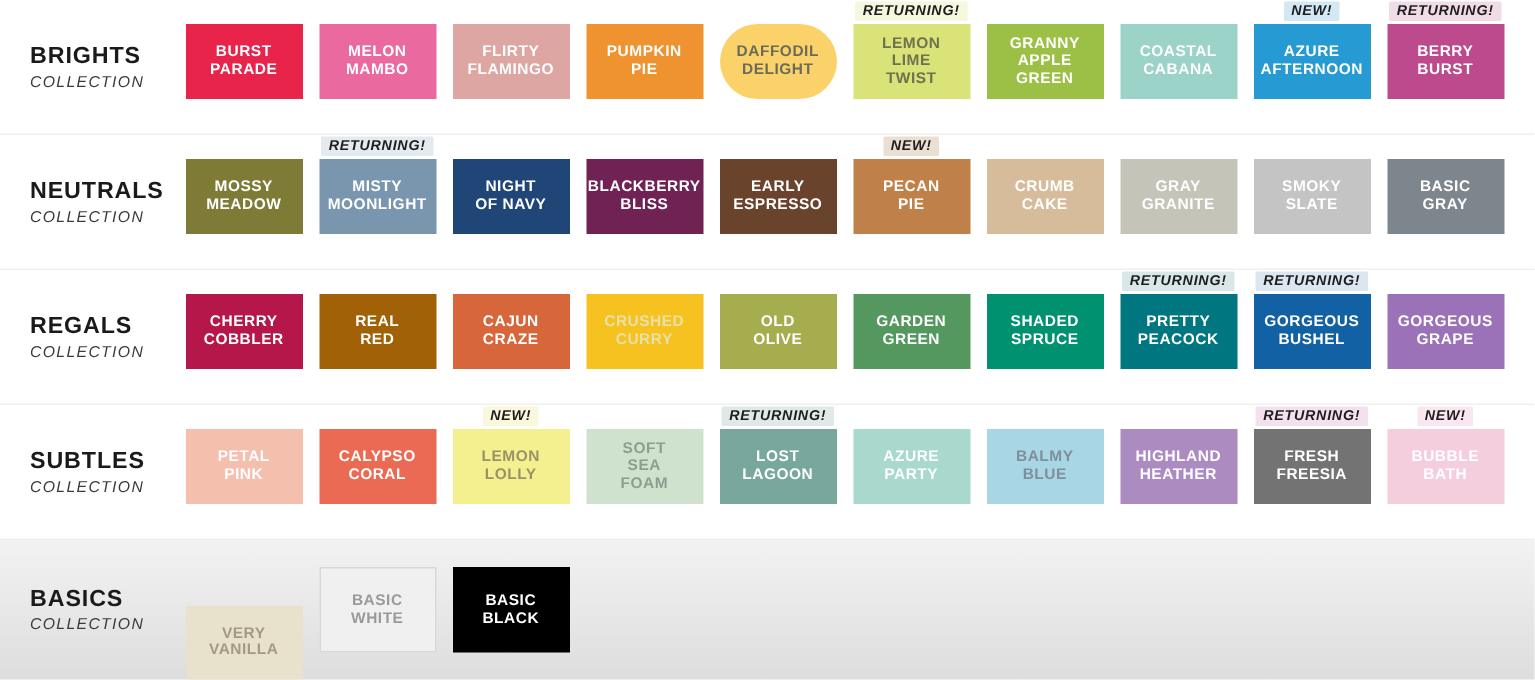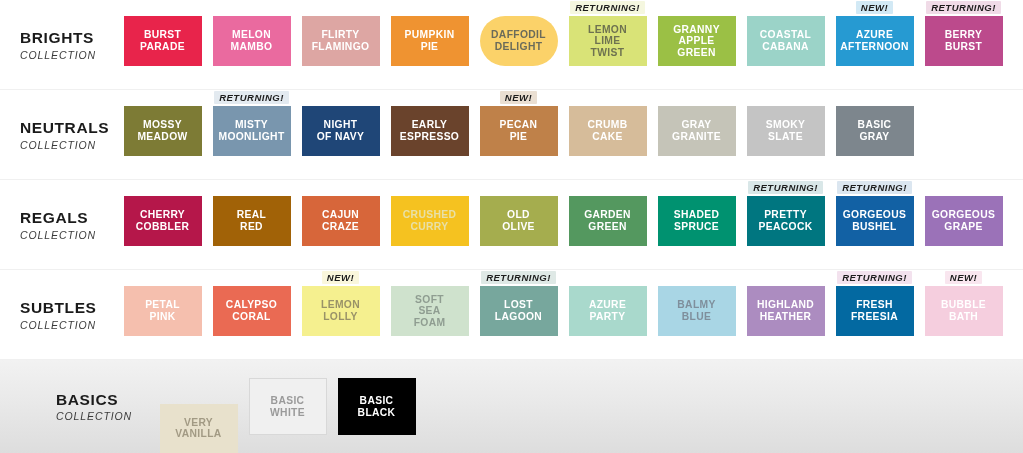--- a/index.html
+++ b/index.html
@@ -44,21 +44,21 @@
     width: 118px;
     min-width: 118px;
     height: 90px;
     display: flex;
     flex-direction: column;
     justify-content: center;
     align-items: flex-start;
     padding-left: 20px;
     box-sizing: border-box;
   }
-  .row-basics .collection-label { height: 93px; margin-left: 36px; }
+  .row-basics .collection-label { height: 93px; }
   .collection-name {
     font-size: 15.5px;
     font-weight: bold;
     color: #1a1a1a;
     letter-spacing: 0.6px;
     line-height: 1.15;
     white-space: nowrap;
   }
   .collection-sub {
     font-size: 10.5px;
@@ -259,20 +259,29 @@
           </div>
           <div class="swatch" style="background: rgb(31, 70, 119);">
             <div class="swatch-name" style="color: rgb(255, 255, 255);">NIGHT
 OF NAVY</div>
           </div>
         </div>
         <div class="swatch-cell">
           <div class="badge-slot">
             <span class="badge empty"></span>
           </div>
+          <div class="swatch" style="background: rgb(111, 34, 83);">
+            <div class="swatch-name" style="color: rgb(255, 255, 255);">BLACKBERRY
+BLISS</div>
+          </div>
+        </div>
+        <div class="swatch-cell">
+          <div class="badge-slot">
+            <span class="badge empty"></span>
+          </div>
           <div class="swatch" style="background: rgb(106, 67, 44);">
             <div class="swatch-name" style="color: rgb(255, 255, 255);">EARLY
 ESPRESSO</div>
           </div>
         </div>
         <div class="swatch-cell">
           <div class="badge-slot">
             <span class="badge" style="background: rgb(234, 223, 210);">NEW!</span>
           </div>
           <div class="swatch" style="background: rgb(191, 129, 73); align-items: center;">
@@ -494,21 +503,21 @@
           </div>
           <div class="swatch" style="background: rgb(172, 140, 192);">
             <div class="swatch-name" style="color: rgb(255, 255, 255);">HIGHLAND
 HEATHER</div>
           </div>
         </div>
         <div class="swatch-cell">
           <div class="badge-slot">
             <span class="badge" style="background: rgb(243, 226, 238);">RETURNING!</span>
           </div>
-          <div class="swatch" style="background: #0369a1;">
+          <div class="swatch" style="background: #737373;">
             <div class="swatch-name" style="color: rgb(255, 255, 255);">FRESH
 FREESIA</div>
           </div>
         </div>
         <div class="swatch-cell">
           <div class="badge-slot">
             <span class="badge" style="background: rgb(249, 230, 239);">NEW!</span>
           </div>
           <div class="swatch" style="background: rgb(245, 206, 222);">
             <div class="swatch-name" style="color: rgb(255, 255, 255);">BUBBLE

